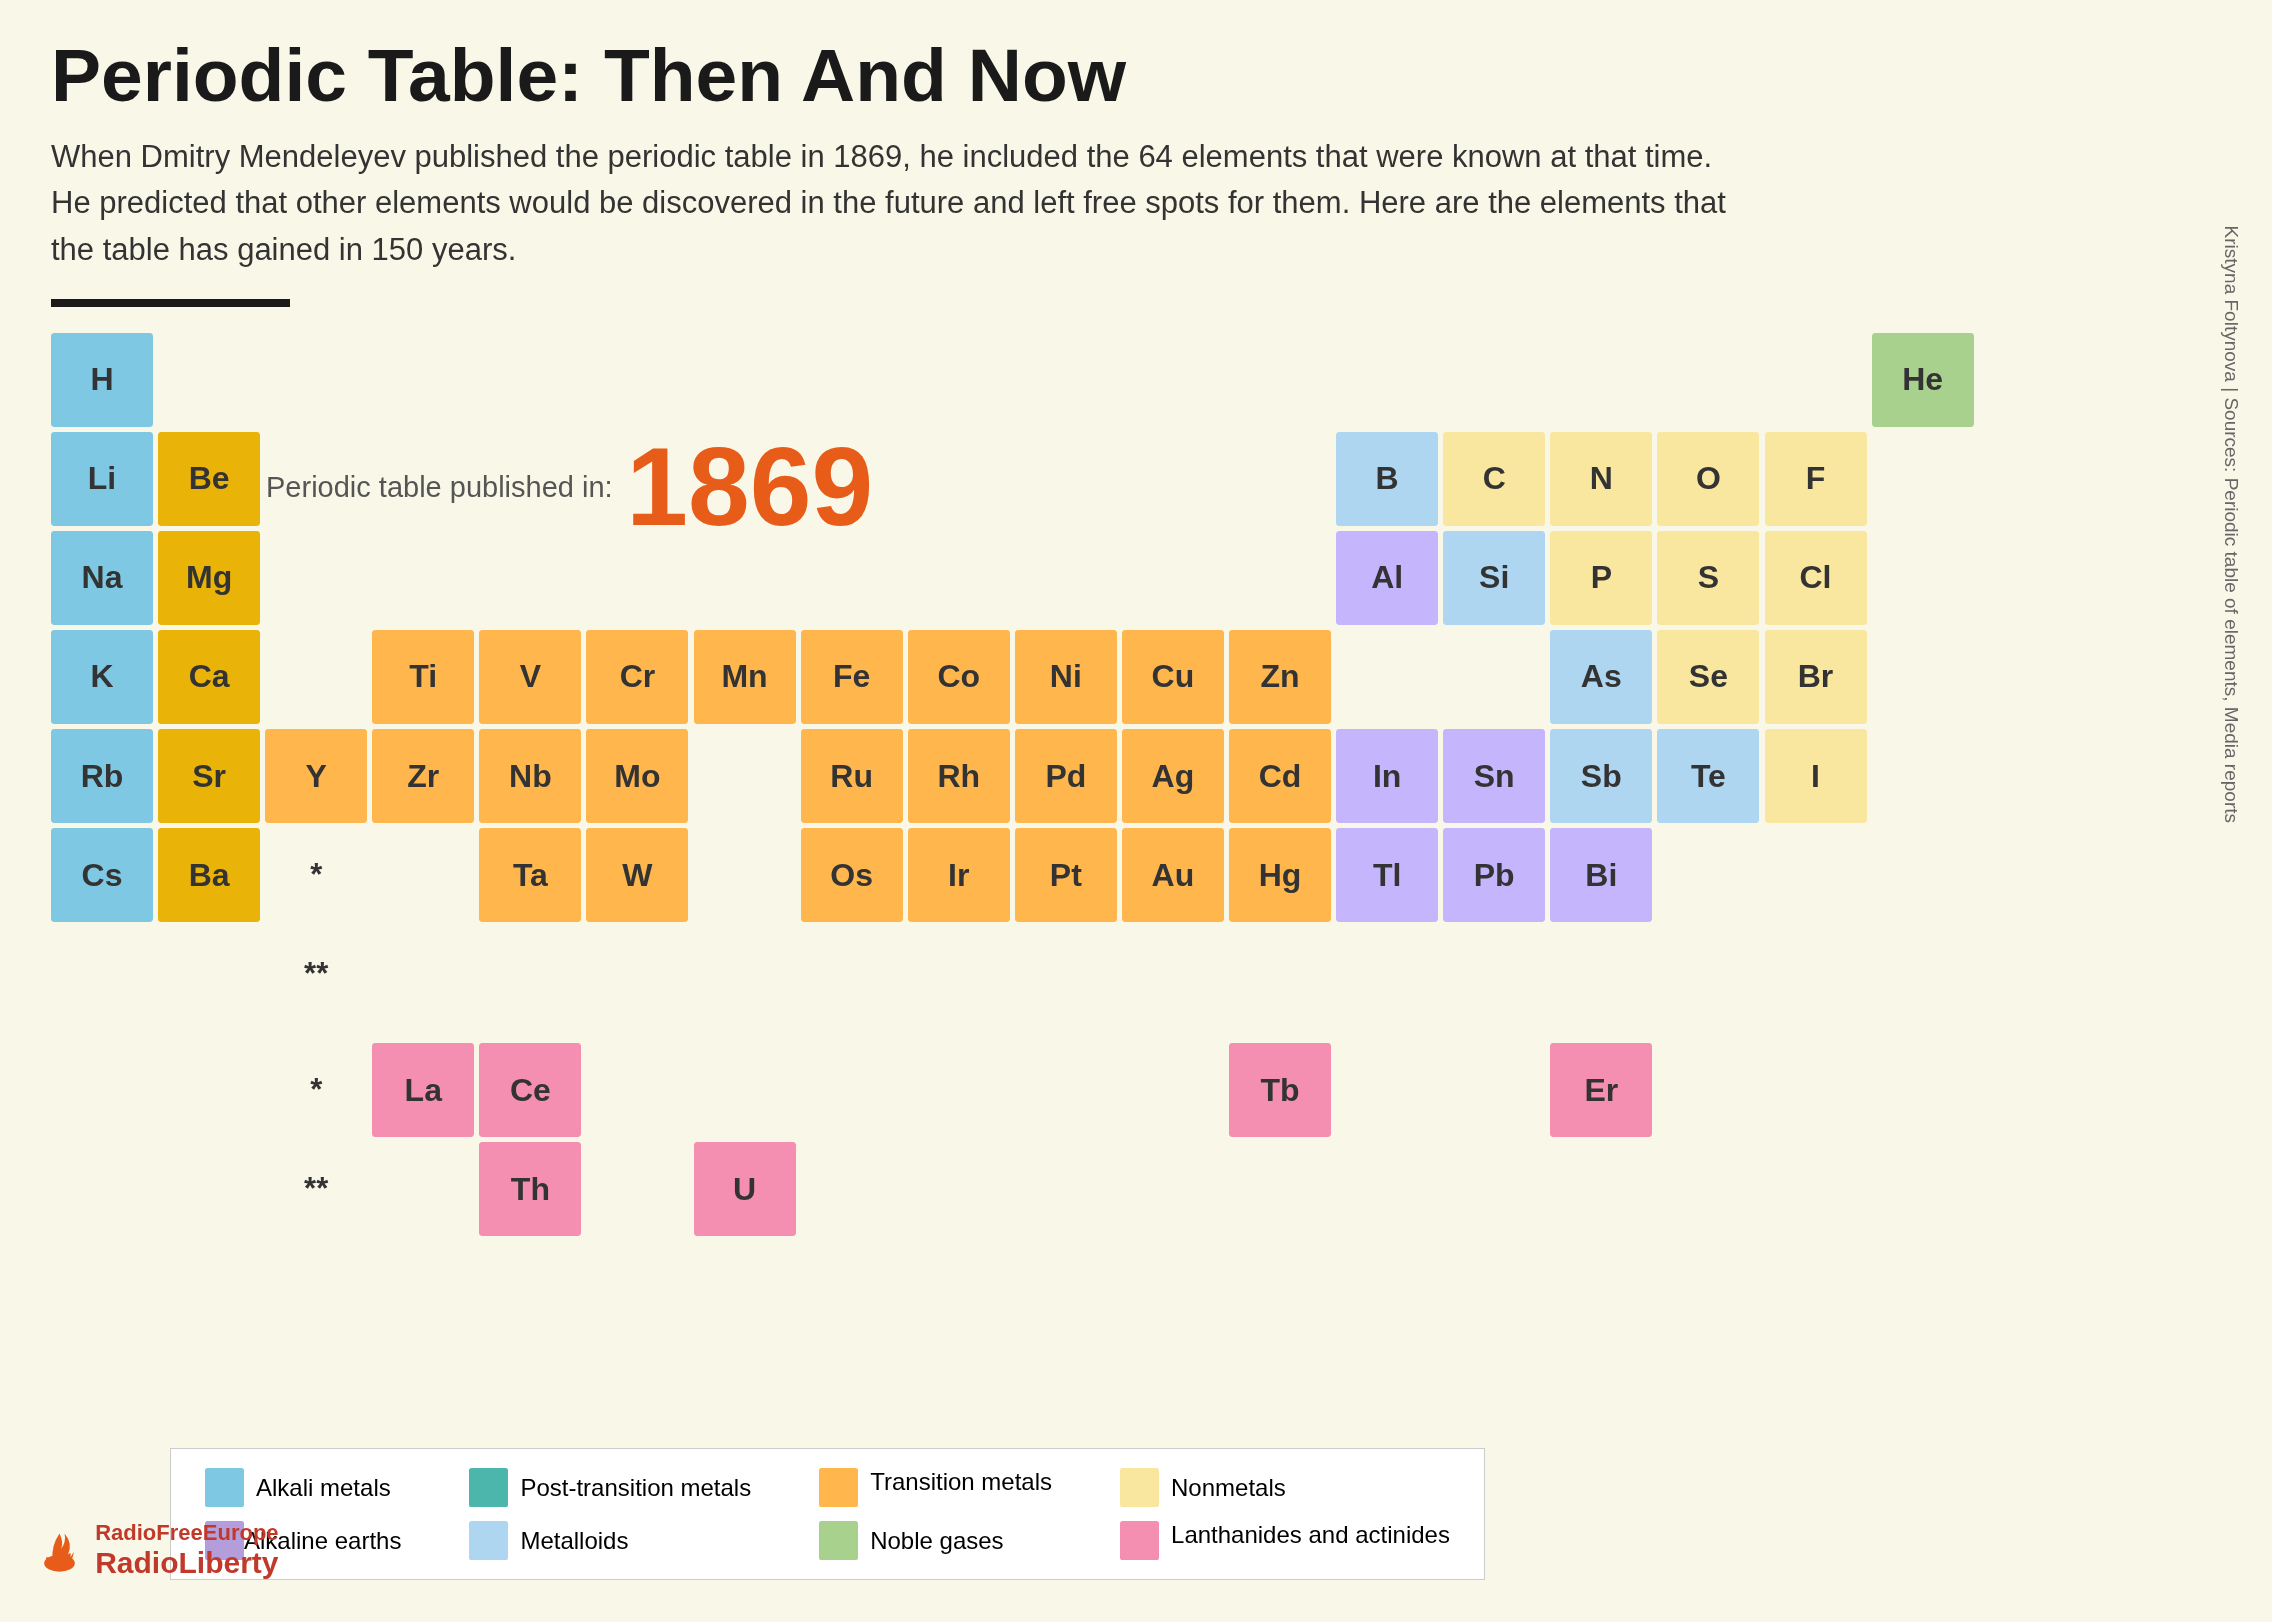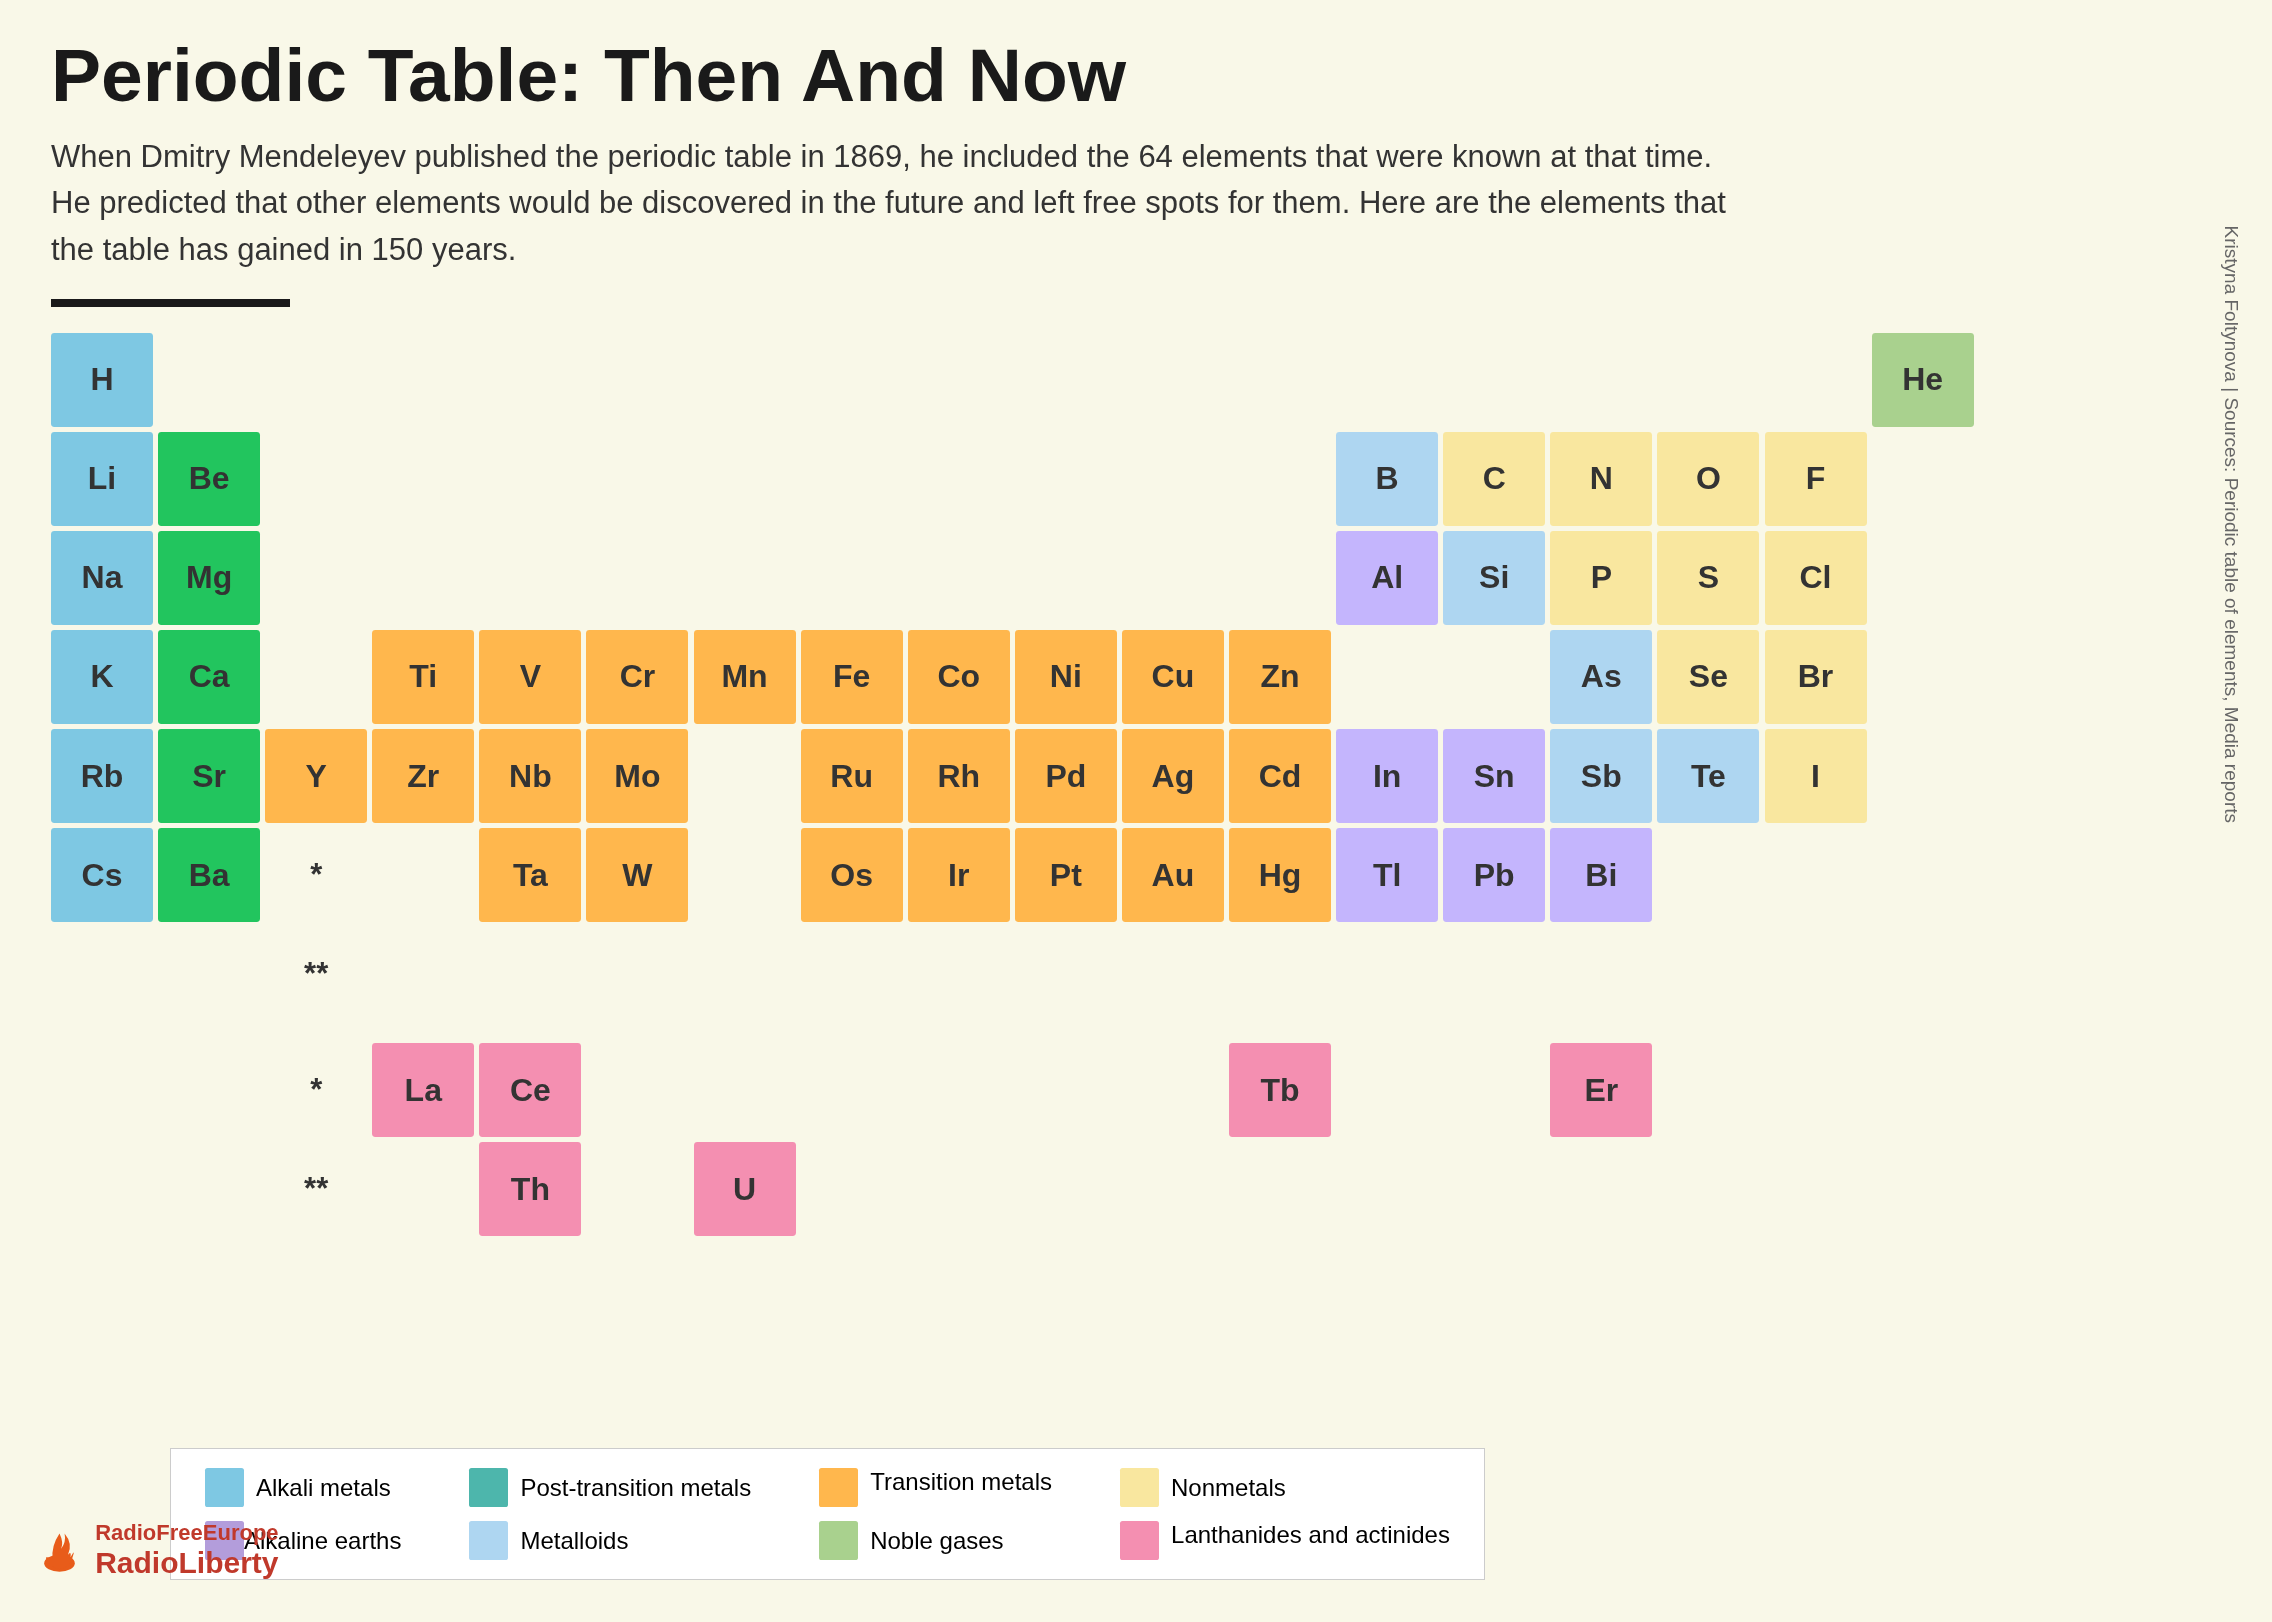--- a/index.html
+++ b/index.html
@@ -32,21 +32,21 @@
       max-width: 1704px;
       margin-bottom: 25.6px;
     }
     .black-bar {
       width: 239px;
       height: 8.5px;
       background: #1a1a1a;
       margin-bottom: 25.6px;
     }
     .alkali { background: #7ec8e3; }
-    .alkaline { background: #22c55e; }
+    .alkaline { background: #eab308; }
     .transition { background: #ffb74d; }
     .post-transition { background: #c4b5fd; }
     .metalloid { background: #aed6f1; }
     .nonmetal { background: #f9e79f; }
     .noble-gas { background: #a9d18e; }
     .lanthanide-actinide { background: #f48fb1; }
 
     .table-wrapper {
       position: relative;
     }
@@ -234,20 +234,24 @@
       <div class="cell empty"></div>
       <div class="cell empty"></div>
       <div class="cell empty"></div>
       <div class="cell empty"></div>
       <div class="cell empty"></div>
       <div class="cell empty"></div>
       <div class="cell empty"></div>
       <div class="cell empty"></div>
     </div>
 
+    <div style="position:absolute; top: 99px; left: 215px; display:flex; align-items:center; gap:13.6px; pointer-events:none;">
+      <span style="font-size:29px; color:#555;">Periodic table published in:</span>
+      <span style="font-size:111px; font-weight:900; color:#e85c1a; line-height:1;">1869</span>
+    </div>
 
     <div style="height:17px;"></div>
 
     <div class="row">
       <div class="cell empty"></div>
       <div class="cell empty"></div>
       <div class="cell label-cell" style="font-size:31px;">*</div>
       <div class="cell lanthanide-actinide">La</div>
       <div class="cell lanthanide-actinide">Ce</div>
       <div class="cell empty"></div>

